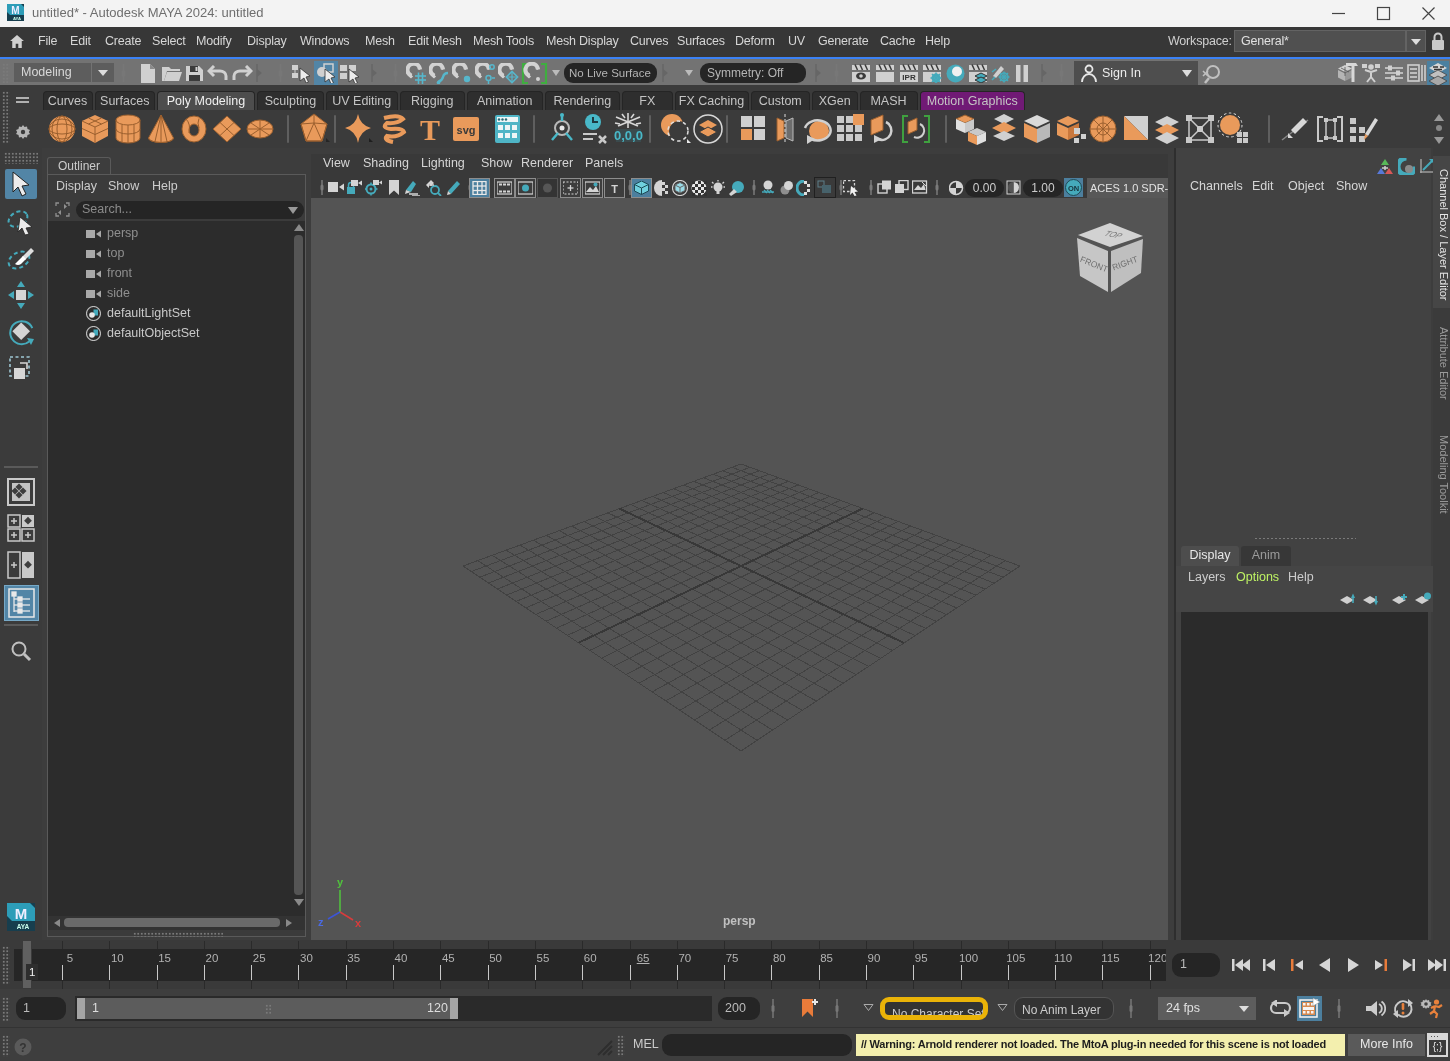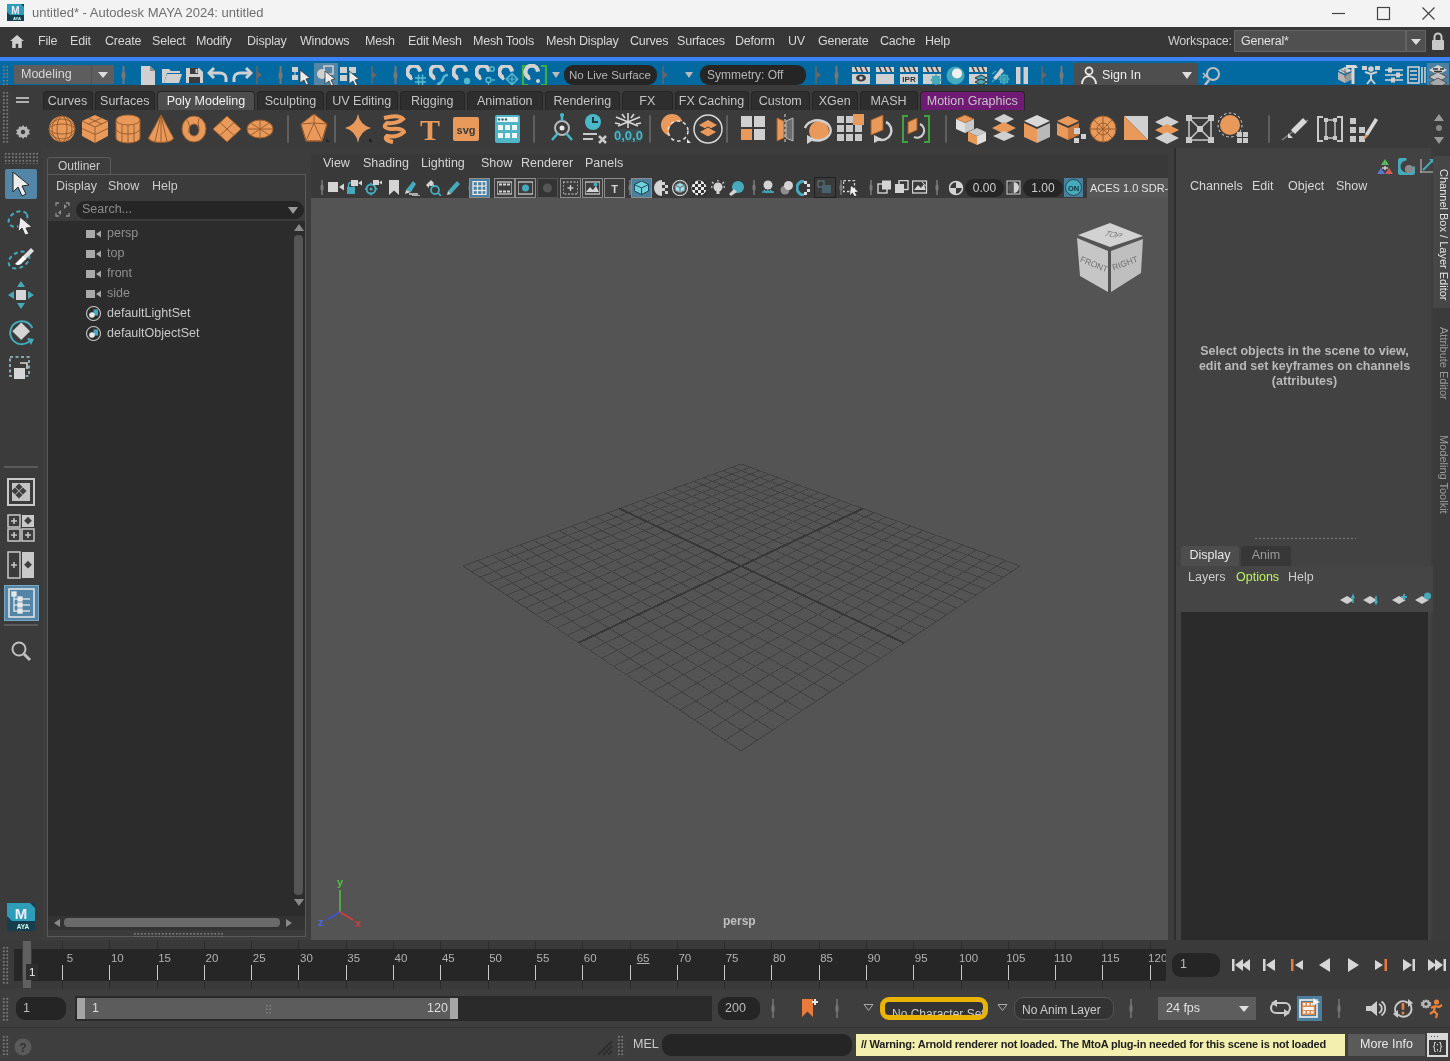--- a/index.html
+++ b/index.html
@@ -53,21 +53,21 @@
       <svg width="18" height="20">
         <path d="M4 8 L14 8 L9 14 Z" fill="#ddd"></path>
       </svg>
     </div>
   <svg class="abs" style="left:1431px;top:5px;" width="14" height="19" viewBox="0 0 14 19">
       <rect x="1" y="8" width="12" height="10" rx="1" fill="#c9c9c9"></rect>
       <path d="M3.5 8 V5 a3.5 3.5 0 0 1 7 0 V8" fill="none" stroke="#c9c9c9" stroke-width="2"></path>
     </svg>
 </div>
 
-<div class="abs" id="toolbar" style="left:0;top:57px;width:1450px;height:28px;background:#0369a1;border-top:4px solid #3b82f6;">
+<div class="abs" id="toolbar" style="left:0;top:57px;width:1450px;height:28px;background:#737373;border-top:2px solid #3b82f6;">
   <div class="abs grip" style="left:2px;top:4px;width:8px;height:20px;"></div>
   <div class="abs" style="left:14px;top:4px;width:77px;height:19px;background:#5d5d5d;color:#d8d8d8;font-size:12.5px;padding:2px 7px;">Modeling</div>
   <div class="abs" style="left:92px;top:4px;width:22px;height:19px;background:#5d5d5d;">
       <svg width="22" height="19">
         <path d="M6 7 L16 7 L11 13 Z" fill="#ddd"></path>
       </svg>
     </div>
 <svg class="abs" style="left:120px;top:3px;" width="7" height="22">
       <line x1="3.5" y1="2" x2="3.5" y2="20" stroke="#777" stroke-width="2"></line>
       <rect x="1.5" y="8" width="4" height="7" rx="2" fill="#777"></rect>
@@ -1076,21 +1076,20 @@
         <line x1="2" y1="1" x2="2" y2="15"></line>
         <line x1="1" y1="14" x2="17" y2="14"></line>
       </g>
       <line x1="4" y1="12" x2="13" y2="3" stroke="#45aabb" stroke-width="2"></line>
       <polygon points="10,1 16,1 16,7" fill="#45aabb"></polygon>
     </svg>
   <div class="abs" style="left:14px;top:31px;color:#d6d6d6;font-size:12.5px;">Channels</div>
   <div class="abs" style="left:76px;top:31px;color:#d6d6d6;font-size:12.5px;">Edit</div>
   <div class="abs" style="left:112px;top:31px;color:#d6d6d6;font-size:12.5px;">Object</div>
   <div class="abs" style="left:160px;top:31px;color:#d6d6d6;font-size:12.5px;">Show</div>
-  <div class="abs" style="left:0;top:196px;width:257px;height:48px;color:#b8b8b8;font-size:12.5px;font-weight:bold;text-align:center;line-height:15px;">Select objects in the scene to view,<br>edit and set keyframes on channels<br>(attributes)</div>
   <div class="abs" style="left:78px;top:389px;width:102px;height:3px;background-image:radial-gradient(#7a7a7a 0.9px,transparent 1px);background-size:4px 3px;"></div>
   <div class="abs" style="left:5px;top:398px;width:58px;height:20px;background:#4d4d4d;border-radius:3px 3px 0 0;color:#e8e8e8;font-size:12.5px;text-align:center;padding-top:2px;">Display</div>
   <div class="abs" style="left:65px;top:398px;width:50px;height:20px;background:#373737;border-radius:3px 3px 0 0;color:#9a9a9a;font-size:12.5px;text-align:center;padding-top:2px;">Anim</div>
   <div class="abs" style="left:0;top:418px;width:257px;height:46px;background:#454545;">
     <div class="abs" style="left:12px;top:4px;color:#ccc;font-size:12.5px;">Layers</div>
     <div class="abs" style="left:60px;top:4px;color:#bef264;font-size:12.5px;">Options</div>
     <div class="abs" style="left:112px;top:4px;color:#ccc;font-size:12.5px;">Help</div>
     <svg class="abs" style="left:163px;top:26px;" width="17" height="16" viewBox="0 0 17 16">
         <polygon points="8,4 15,8 8,12 1,8" fill="#cfcfcf"></polygon>
         <polygon points="12,6 16,6 14,1.5" fill="#45aabb"></polygon>

